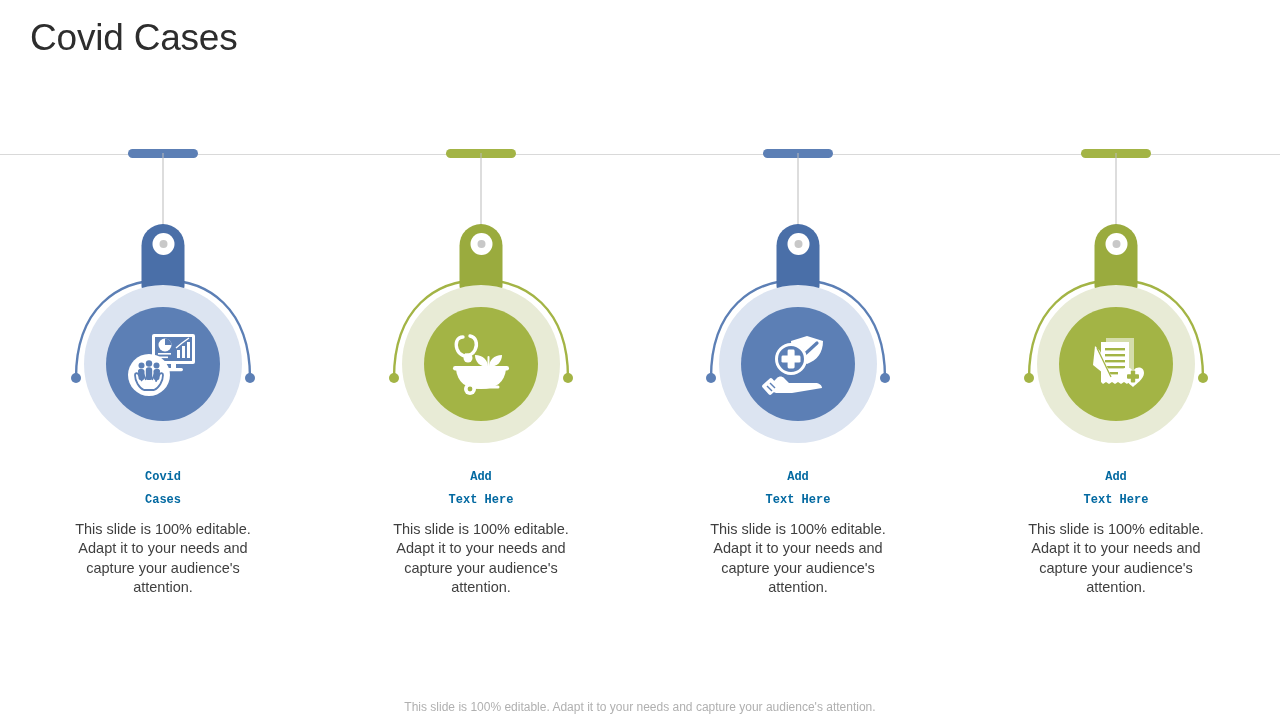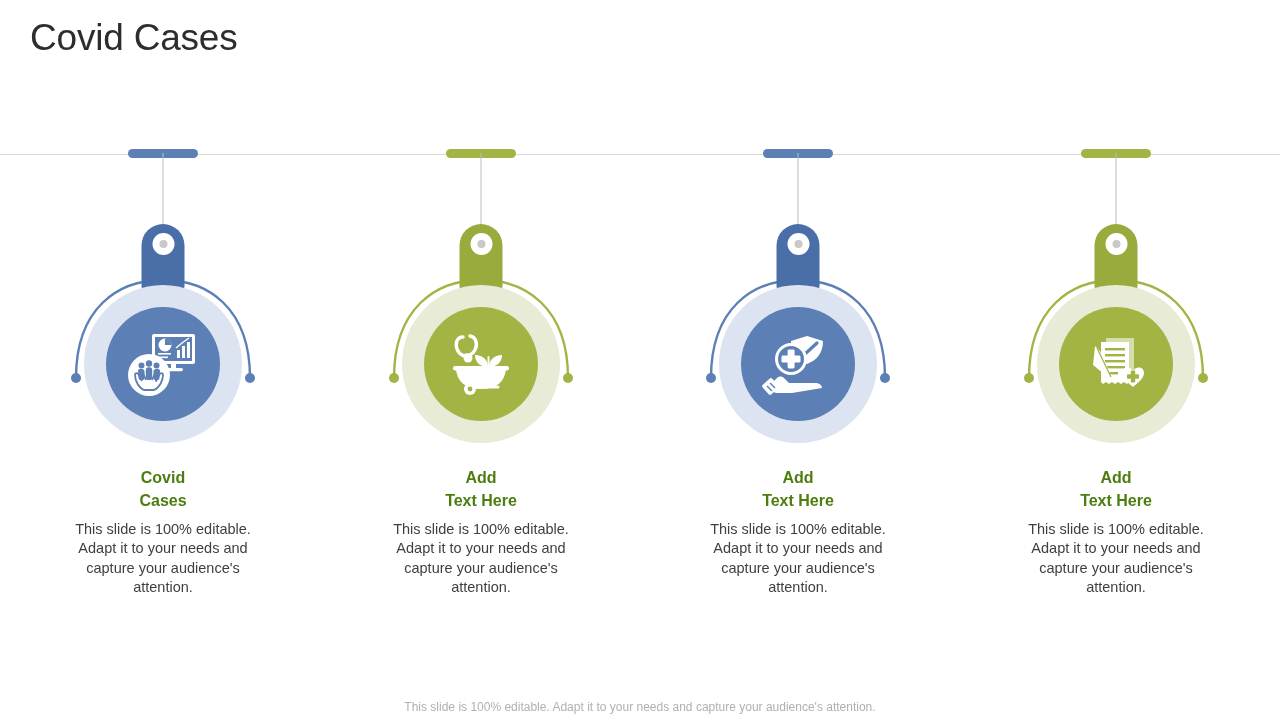--- a/index.html
+++ b/index.html
@@ -157,26 +157,27 @@
   
   .text-block {
     position: absolute;
     left: 50%;
     top: 466px;
     transform: translateX(-50%);
     width: 230px;
     text-align: center;
   }
   .item-heading {
-    font-size: 16px;
+    font-size: 12px;
     font-weight: bold;
-    color: #4d7c0f;
+    color: #0369a1;
     line-height: 23px;
     margin: 0 0 8px 0;
     white-space: pre-line;
+    font-family: Liberation Mono, monospace;
   }
   .item-body {
     font-size: 14.5px;
     font-weight: 400;
     color: #3f3f3f;
     line-height: 19.3px;
     margin: 0;
     width: 178px;
     margin-left: auto;
     margin-right: auto;

